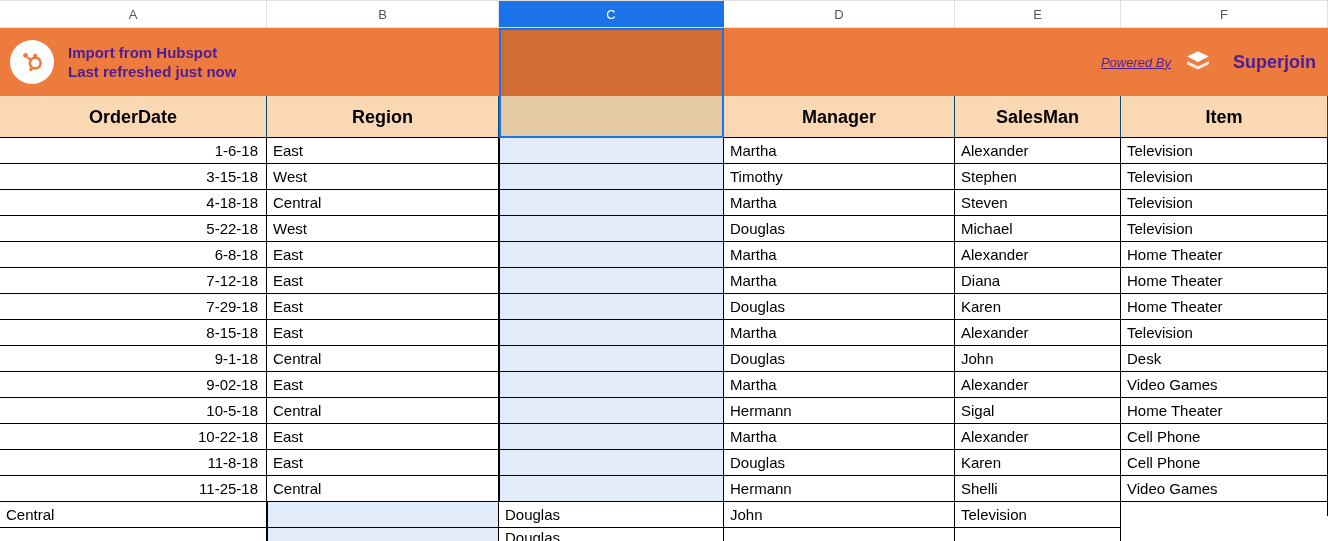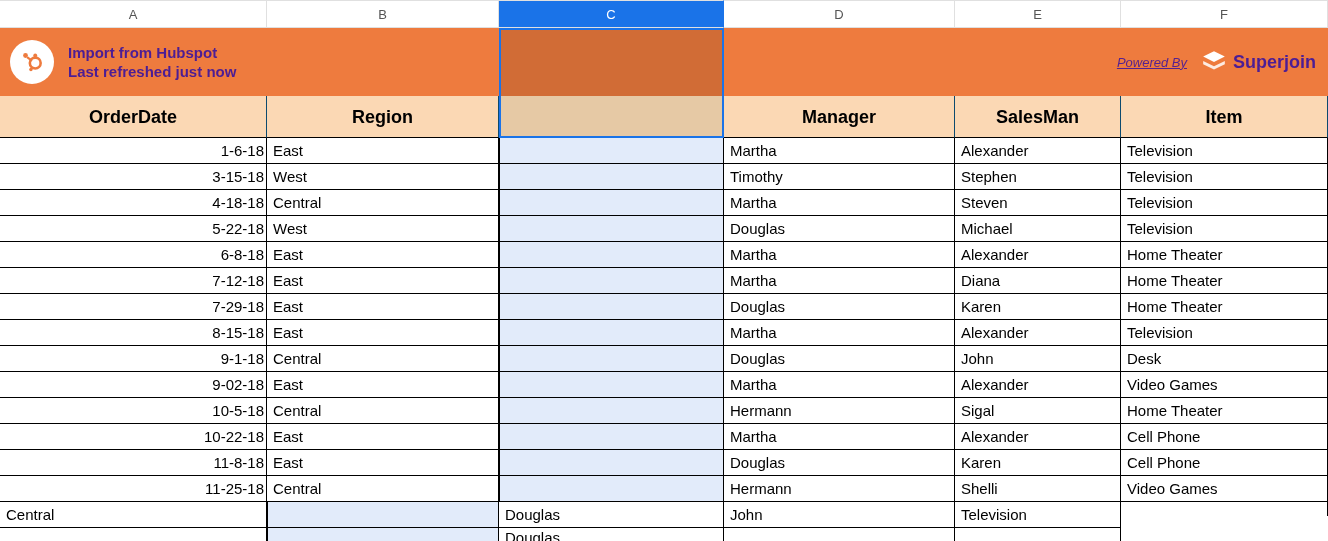--- a/index.html
+++ b/index.html
@@ -59,21 +59,21 @@
     border-radius: 50%;
     background: #fff;
     display: flex; align-items:center; justify-content:center;
     margin-right: 14px;
     flex-shrink: 0;
   }
   .hs-badge svg { width: 26px; height: 26px; }
   .banner-text { font-weight:700; font-size:15px; line-height:1.3; }
   .banner-right { margin-left:auto; display:flex; align-items:center; gap:14px; }
   .powered { font-style: italic; font-size: 13px; opacity:0.95;text-decoration:underline; }
-  .sj { display:flex; align-items:center; gap:6px; font-weight:700; font-size:18px; }
+  .sj { display:flex; align-items:center; gap:22px; font-weight:700; font-size:18px; }
   .sj svg { width:26px; height:26px; }
 
   .hdr-cell {
     background: #fbd8b4;
     font-weight: 700;
     text-align: center;
     height: 42px;
     line-height: 42px;
     font-size: 18px;
     border-right: 1px solid #0c4a6e;
@@ -89,21 +89,21 @@
   .cell {
     height: 26px;
     line-height: 25px;
     padding: 0 6px;
     border-right: 1px solid #000;
     border-bottom: 1px solid #000;
     font-size: 15px;
     white-space: nowrap;
     overflow: hidden;
   }
-  .cell.colA { text-align: right; padding-right: 2px; }
+  .cell.colA { text-align: right; padding-right: 8px; }
   .cell.colC { background: #e2ebfa; border-left: 1px solid #000; }
   .cell.colF { font-size: 15px; }
 
 </style>
 </head>
 <body>
 
 <div class="sheet" id="sheet">
 
   <div class="col-header">A</div>

